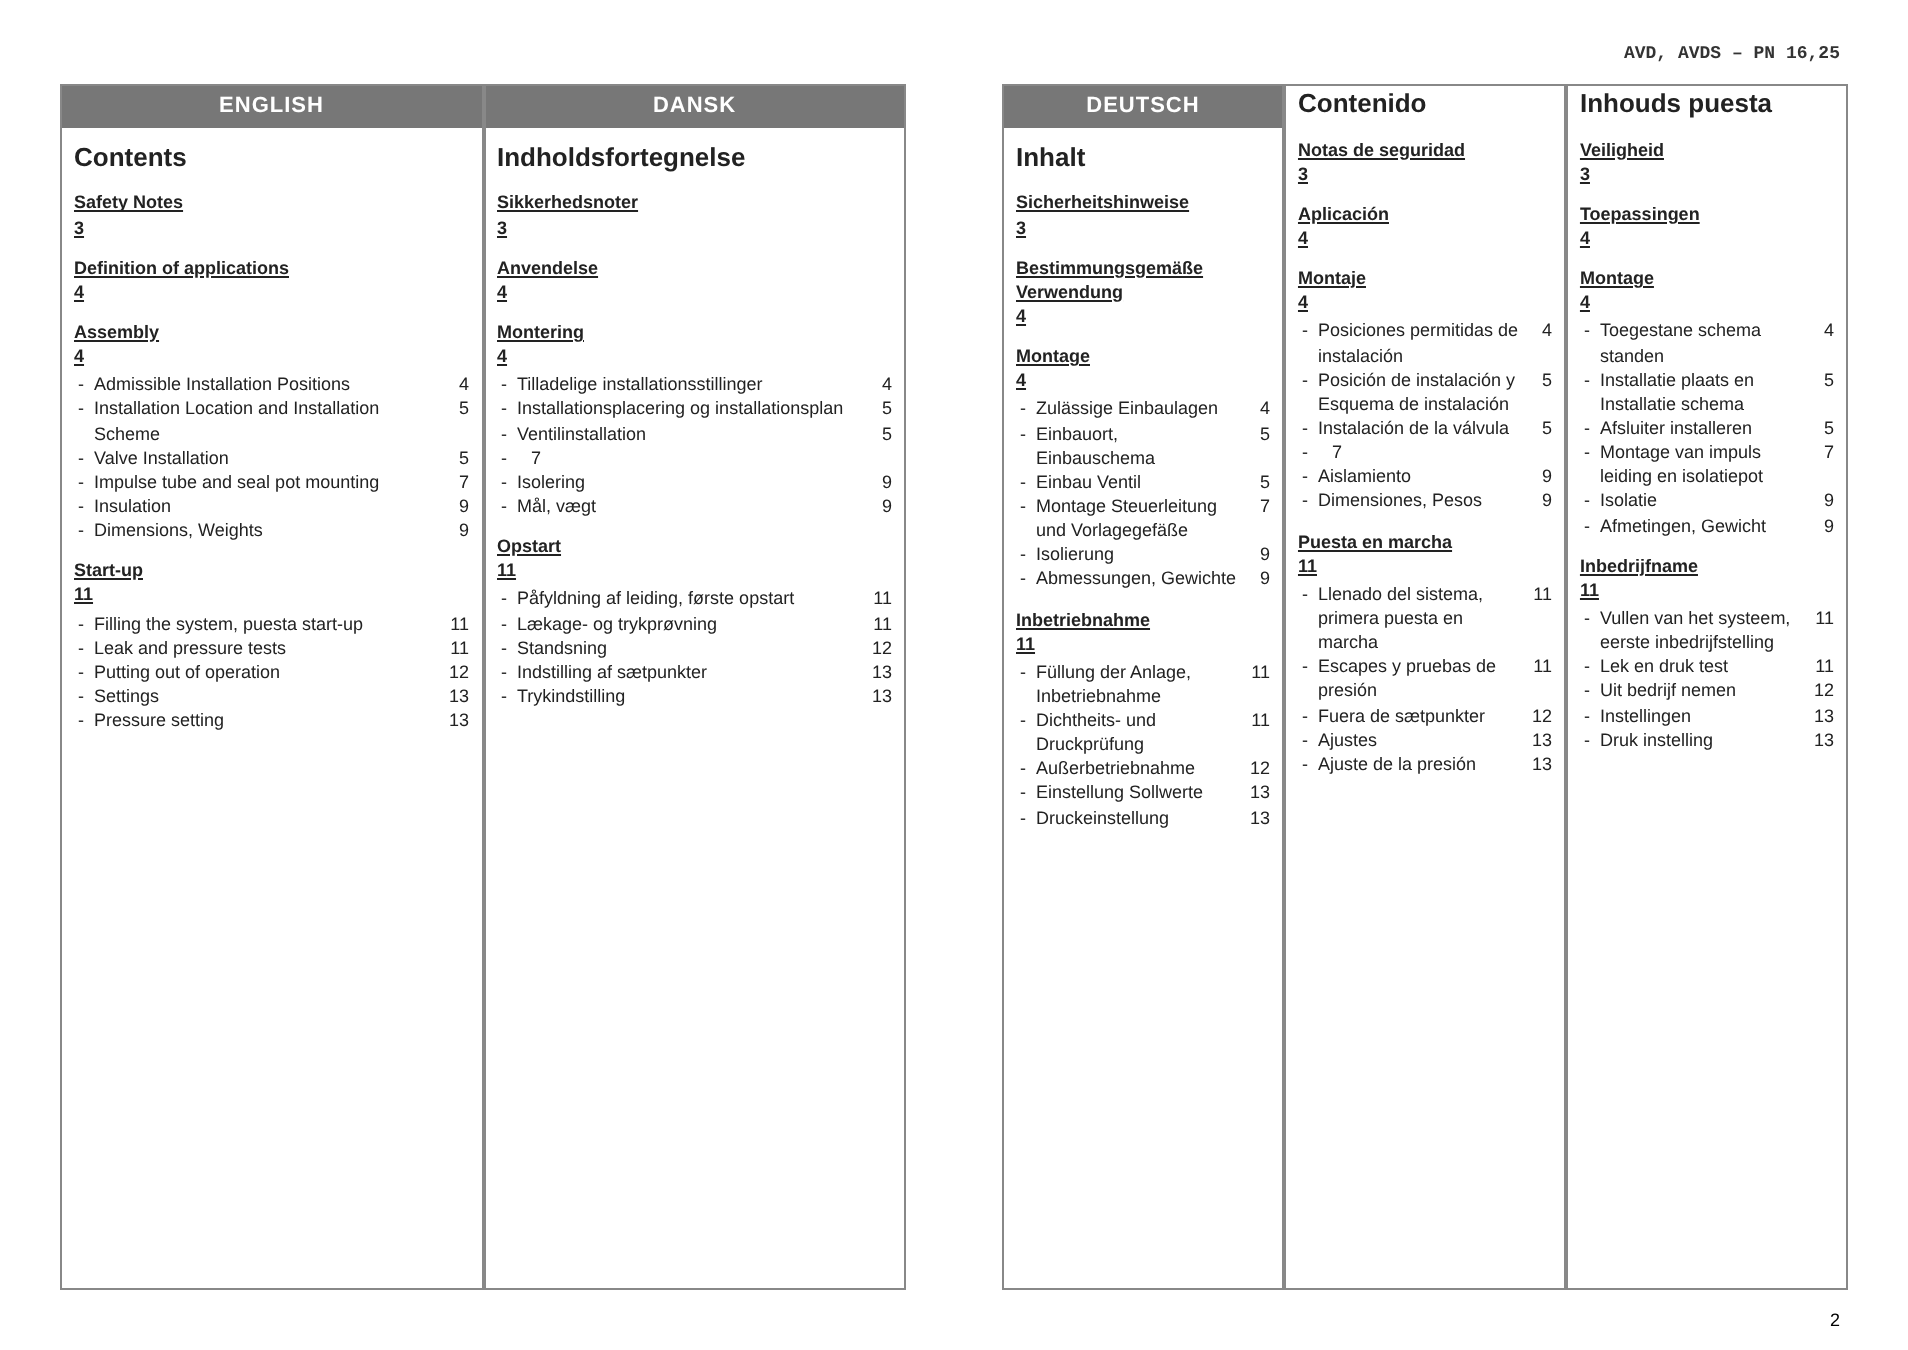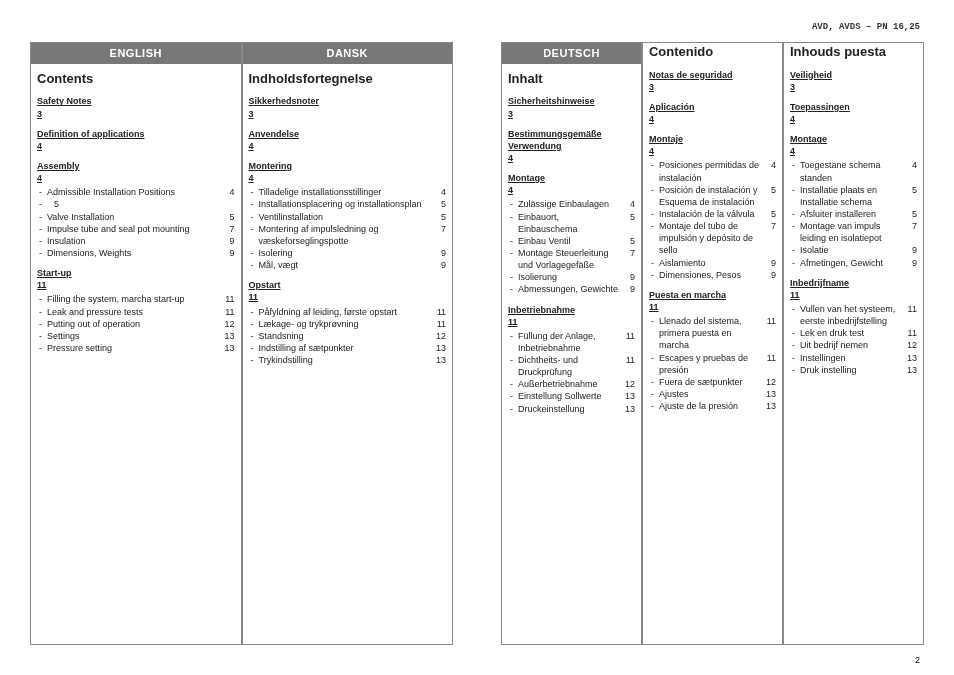--- a/index.html
+++ b/index.html
@@ -114,20 +114,21 @@
           <span>Assembly</span>
           <span>4</span>
         </div>
         <div class="item">
           <span class="dash">-</span>
           <span class="item-text">Admissible Installation Positions</span>
           <span class="item-page">4</span>
         </div>
         <div class="item">
           <span class="dash">-</span>
+          <span class="item-text">Installation Location and Installation Scheme</span>
           <span class="item-page">5</span>
         </div>
         <div class="item">
           <span class="dash">-</span>
           <span class="item-text">Valve Installation</span>
           <span class="item-page">5</span>
         </div>
         <div class="item">
           <span class="dash">-</span>
           <span class="item-text">Impulse tube and seal pot mounting</span>
@@ -142,21 +143,21 @@
           <span class="dash">-</span>
           <span class="item-text">Dimensions, Weights</span>
           <span class="item-page">9</span>
         </div>
         <div class="sec">
           <span>Start-up</span>
           <span>11</span>
         </div>
         <div class="item">
           <span class="dash">-</span>
-          <span class="item-text">Filling the system, marcha start-up</span>
+          <span class="item-text">Filling the system, puesta start-up</span>
           <span class="item-page">11</span>
         </div>
         <div class="item">
           <span class="dash">-</span>
           <span class="item-text">Leak and pressure tests</span>
           <span class="item-page">11</span>
         </div>
         <div class="item">
           <span class="dash">-</span>
           <span class="item-text">Putting out of operation</span>
@@ -198,21 +199,20 @@
           <span class="item-text">Installationsplacering og installationsplan</span>
           <span class="item-page">5</span>
         </div>
         <div class="item">
           <span class="dash">-</span>
           <span class="item-text">Ventilinstallation</span>
           <span class="item-page">5</span>
         </div>
         <div class="item">
           <span class="dash">-</span>
-          <span class="item-text">Montering af impulsledning og væskeforseglingspotte</span>
           <span class="item-page">7</span>
         </div>
         <div class="item">
           <span class="dash">-</span>
           <span class="item-text">Isolering</span>
           <span class="item-page">9</span>
         </div>
         <div class="item">
           <span class="dash">-</span>
           <span class="item-text">Mål, vægt</span>
@@ -349,21 +349,20 @@
           <span class="item-text">Posición de instalación y Esquema de instalación</span>
           <span class="item-page">5</span>
         </div>
         <div class="item">
           <span class="dash">-</span>
           <span class="item-text">Instalación de la válvula</span>
           <span class="item-page">5</span>
         </div>
         <div class="item">
           <span class="dash">-</span>
-          <span class="item-text">Montaje del tubo de impulsión y depósito de sello</span>
           <span class="item-page">7</span>
         </div>
         <div class="item">
           <span class="dash">-</span>
           <span class="item-text">Aislamiento</span>
           <span class="item-page">9</span>
         </div>
         <div class="item">
           <span class="dash">-</span>
           <span class="item-text">Dimensiones, Pesos</span>

